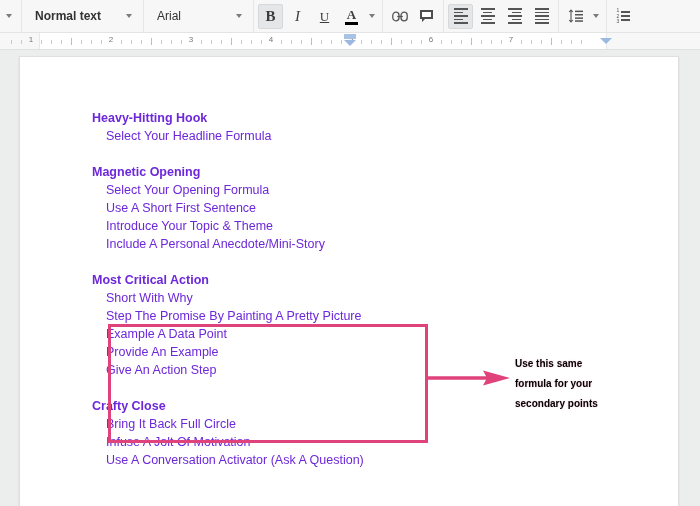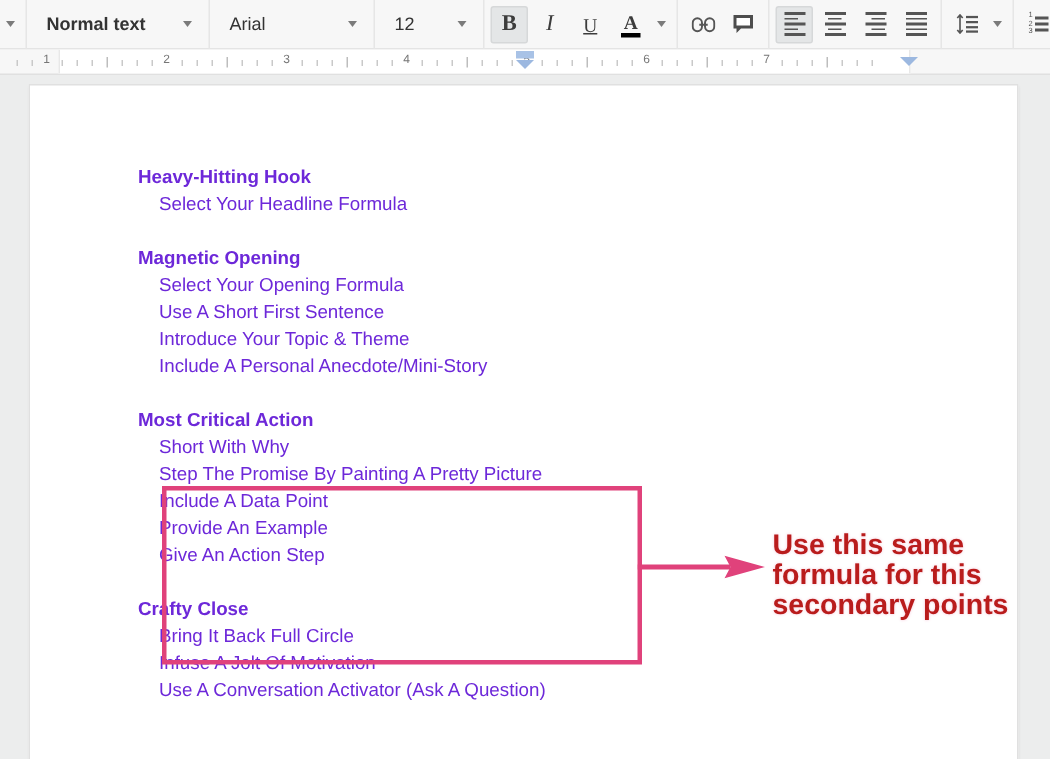--- a/index.html
+++ b/index.html
@@ -122,22 +122,22 @@
   #hlbox {
     position:absolute; left:88px; top:267px; width:320px; height:119px;
     border:3px solid #e0427b; background:transparent;
   }
   
   #arrow { position:absolute; left:405px; top:312px; width:85px; height:18px; }
   
   #callout {
     position:absolute; left:495px; top:297px; width:160px;
     font-family:"Liberation Sans", sans-serif;
-    font-weight:bold; font-size:19px; line-height:20px;
-    color:#b91c1c;
+    font-weight:bold; font-size:10px; line-height:20px;
+    color:#000000;
     text-shadow: 0 0 2px rgba(224,66,123,0.30);
   }
   #callout div { white-space:nowrap; }
 </style>
 </head>
 <body>
 
 <div id="toolbar">
 
   <div class="tb-group" style="padding-left:0;width:22px;justify-content:center;">
@@ -153,27 +153,20 @@
   </div>
 
   <div class="tb-group">
     <div class="combo combo-font plain">
       <span class="lbl">Arial</span>
       <span class="spacer"></span>
       <span class="caret"></span>
     </div>
   </div>
 
-  <div class="tb-group">
-    <div class="combo combo-size plain">
-      <span class="lbl">12</span>
-      <span class="spacer"></span>
-      <span class="caret"></span>
-    </div>
-  </div>
 
   <div class="tb-group">
     <div class="tb-btn active">
         <span class="gl b">B</span>
       </div>
     <div class="tb-btn">
         <span class="gl i">I</span>
       </div>
     <div class="tb-btn">
         <span class="gl u">U</span>
@@ -357,36 +350,36 @@
         <div class="blank"></div>
         <p class="h">Magnetic Opening</p>
         <p class="li">Select Your Opening Formula</p>
         <p class="li">Use A Short First Sentence</p>
         <p class="li">Introduce Your Topic &amp; Theme</p>
         <p class="li">Include A Personal Anecdote/Mini-Story</p>
         <div class="blank"></div>
         <p class="h">Most Critical Action</p>
         <p class="li">Short With Why</p>
         <p class="li">Step The Promise By Painting A Pretty Picture</p>
-        <p class="li">Include A Data Point</p>
+        <p class="li">Example A Data Point</p>
         <p class="li">Provide An Example</p>
         <p class="li">Give An Action Step</p>
         <div class="blank"></div>
         <p class="h">Crafty Close</p>
         <p class="li">Bring It Back Full Circle</p>
         <p class="li">Infuse A Jolt Of Motivation</p>
         <p class="li">Use A Conversation Activator (Ask A Question)</p>
       </div>
 
     <div id="hlbox"></div>
 
     <svg id="arrow" viewBox="0 0 85 18">
       <path d="M0 9 H62" stroke="#e0427b" stroke-width="3.4" fill="none"></path>
       <path d="M58 1.5 L85 9 L58 16.5 L62 9 Z" fill="#e0427b"></path>
     </svg>
 
     <div id="callout">
       <div>Use this same</div>
-      <div>formula for this</div>
+      <div>formula for your</div>
       <div>secondary points</div>
     </div>
   </div>
 </div>
 
 </body></html>

